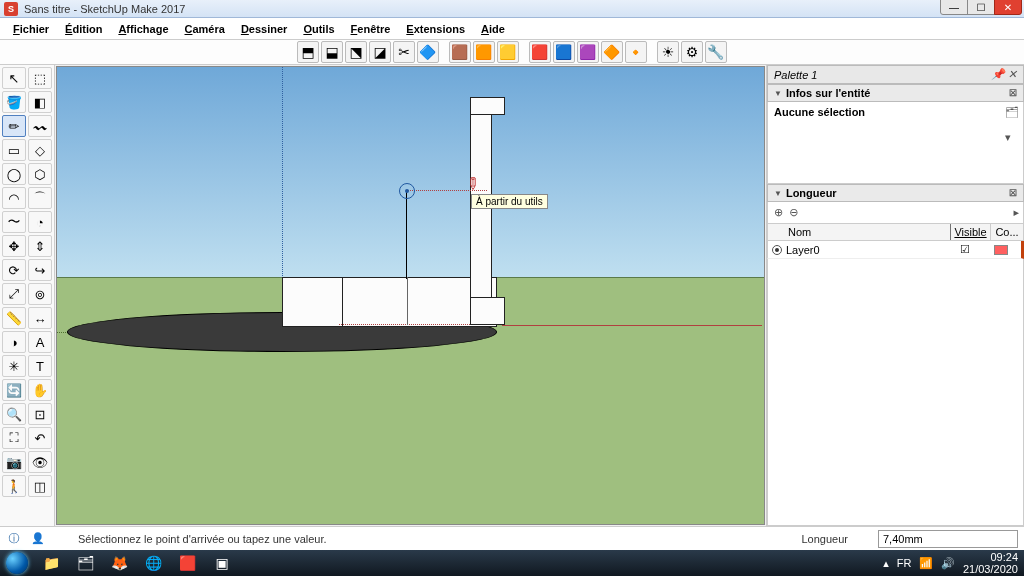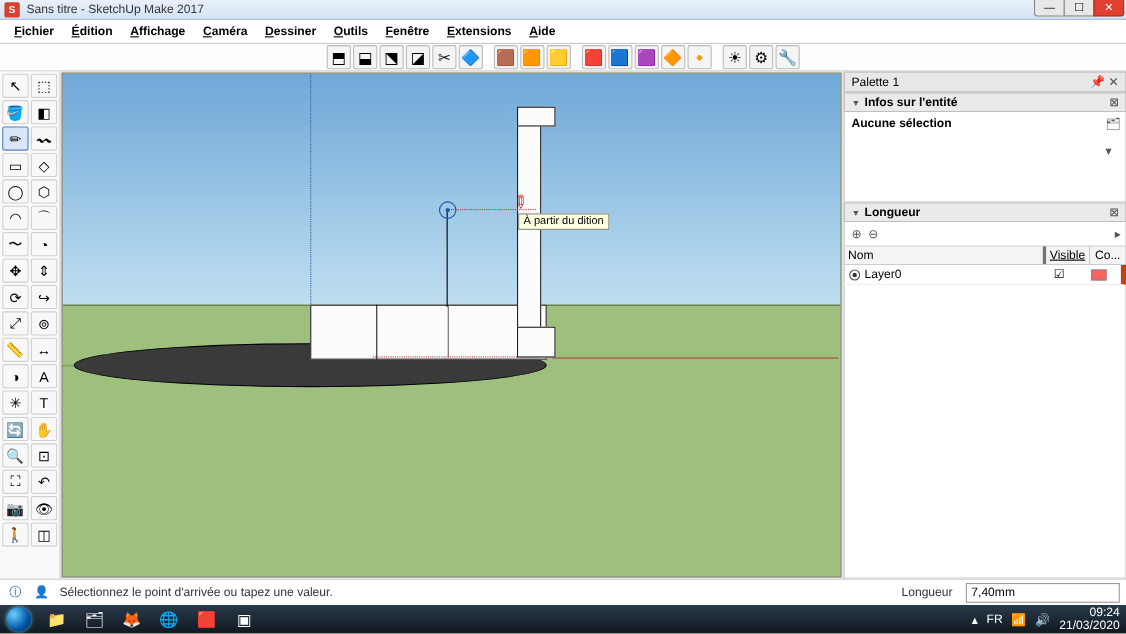--- a/index.html
+++ b/index.html
@@ -51,48 +51,48 @@
 .col-bot { position:absolute; left:413px; top:230px; width:35px; height:28px; background:#fcfcfc; border:1px solid #222; z-index:6;}
 .pivot-stem { position:absolute; left:349px; top:124px; width:1px; height:88px; background:#000; z-index:7;}
 .pivot-circle { position:absolute; left:342px; top:116px; width:16px; height:16px; border:1.5px solid #2058a0; border-radius:50%; background:transparent; z-index:8; display:flex; align-items:center; justify-content:center;}
 .pivot-circle::after { content:''; width:4px; height:4px; background:#2058a0; border-radius:50%;}
 .inference-line { position:absolute; left:350px; top:123px; width:80px; border-top:1px dotted #b04040; z-index:7;}
 .pencil-cursor { position:absolute; left:409px; top:107px; font-size:16px; transform:rotate(45deg); color:#c03030; z-index:9;}
 .tooltip-vp { position:absolute; left:414px; top:127px; background:#ffffe0; border:1px solid #888; padding:1px 4px; font-size:10px; z-index:10; white-space:nowrap;}
 
 
 .right-panel { width: 258px; background:#fdfdfd; border-left:1px solid #ccc; display:flex; flex-direction:column;}
-.panel-header { background:#e8e8e8; border:1px solid #bbb; padding:2px 6px; display:flex; align-items:center; justify-content:space-between; font-size:11px;}
+.panel-header { background:#e8e8e8; border:1px solid #bbb; padding:2px 6px; display:flex; align-items:center; justify-content:space-between; font-size:11px;font-style:italic;}
 .panel-header .hdr-ctl { display:flex; gap:3px; font-size:10px; color:#555;}
 .panel-sub { background:#eaeaea; border:1px solid #bbb; padding:2px 6px; display:flex; align-items:center; font-size:11px; font-weight:bold;}
 .panel-sub::before { content:"▼"; font-size:8px; margin-right:4px; color:#555;}
 .panel-body { background:#fff; padding:4px 6px; border:1px solid #ccc; border-top:none; font-size:11px; position:relative;}
 .entity-section { height:82px; }
 .scroll-icons { position:absolute; right:4px; top:4px; display:flex; flex-direction:column; gap:12px; color:#555; font-size:11px;}
 .layers-btns { padding:4px 6px; display:flex; gap:6px; align-items:center; color:#555; font-size:13px; background:#fff; border-left:1px solid #ccc; border-right:1px solid #ccc; position:relative;}
 .layers-btns .arrow-icon { position:absolute; right:4px; top:4px; font-size:11px;}
 .layers-table-hdr { display:flex; background:#f4f4f4; border:1px solid #ccc; font-size:10px;}
-.layers-table-hdr .col-name { flex:1; padding:2px 3px; border-right:3px solid #737373;}
+.layers-table-hdr .col-name { flex:1; padding:2px 20px; border-right:1px solid #737373;}
 .layers-table-hdr .col-vis { width:40px; padding:2px 2px; border-right:1px solid #ccc; text-align:center;text-decoration:underline;}
 .layers-table-hdr .col-col { width:32px; padding:2px 2px; text-align:center;}
-.layers-row { display:flex; align-items:center; padding:2px 4px; border-left:1px solid #ccc; border-right:5px solid #c2410c; border-bottom:1px solid #eee; background:#fff;}
+.layers-row { display:flex; align-items:center; padding:2px 4px; border-left:1px solid #ccc; border-right:3px solid #c2410c; border-bottom:1px solid #eee; background:#fff;}
 .layers-row .radio { width:10px; height:10px; border:1px solid #555; border-radius:50%; margin-right:4px; display:inline-flex; align-items:center; justify-content:center;}
 .layers-row .radio::after { content:''; width:4px; height:4px; background:#333; border-radius:50%;}
 .layers-row .lname { flex:1;}
 .layers-row .lvis { width:40px; text-align:center;}
 .layers-row .lcol { width:32px; display:flex; justify-content:center;}
 .swatch { width:14px; height:10px; background:#ff6060; border:1px solid #888;}
 .layers-fill { flex:1; background:#fff; border:1px solid #ccc; border-top:none;}
 
 
 .status-bar { position:absolute; left:0; right:0; bottom: 26px; height:24px; background:#fff; border-top:1px solid #ccc; display:flex; align-items:center; padding:0 6px; gap:8px;}
 .status-bar .sicon { width:16px; height:16px; display:flex; align-items:center; justify-content:center; color:#2060a0;}
-.status-bar .stext { flex:1; color:#333;}
+.status-bar .stext { flex:1; color:#333;margin-left:24px;}
 .status-bar .meas-label { color:#333; padding-right:4px;}
-.status-bar .meas-box { width:140px; height:18px; border:1px solid #999; background:#fff; padding:0 4px; display:flex; align-items:center;}
+.status-bar .meas-box { width:140px; height:18px; border:1px solid #999; background:#fff; padding:0 4px; display:flex; align-items:center;margin-left:18px;}
 
 
 .taskbar { position:absolute; left:0; right:0; bottom:0; height:26px; background:linear-gradient(#2a3a4a,#101820); display:flex; align-items:center; padding:0 6px; color:#fff;}
 .taskbar .orb { width:22px; height:22px; border-radius:50%; background:radial-gradient(circle at 30% 30%, #6ad0ff,#0058a8 60%,#003060); margin-right:8px; box-shadow:0 0 4px #6ad0ff;}
 .taskbar .tbicon { width:32px; height:22px; margin-right:2px; display:flex; align-items:center; justify-content:center; font-size:14px; border-radius:2px;}
 .taskbar .spacer { flex:1;}
 .taskbar .tray { display:flex; align-items:center; gap:8px; font-size:10px;}
 .taskbar .clock { text-align:right; line-height:1.1;}
 </style>
 </head>
@@ -237,21 +237,21 @@
     <div class="wall-div2"></div>
     <div class="col"></div>
     <div class="col-top"></div>
     <div class="col-bot"></div>
     <div class="axis-red"></div>
     <div class="axis-red-dot"></div>
     <div class="pivot-stem"></div>
     <div class="pivot-circle"></div>
     <div class="inference-line"></div>
     <div class="pencil-cursor">✎</div>
-    <div class="tooltip-vp">À partir du dition</div>
+    <div class="tooltip-vp">À partir du utils</div>
   </div>
 
   <div class="right-panel">
     <div class="panel-header">
       <span>Palette 1</span>
       <span class="hdr-ctl">
         <span>📌</span>
         <span>✕</span>
       </span>
     </div>

